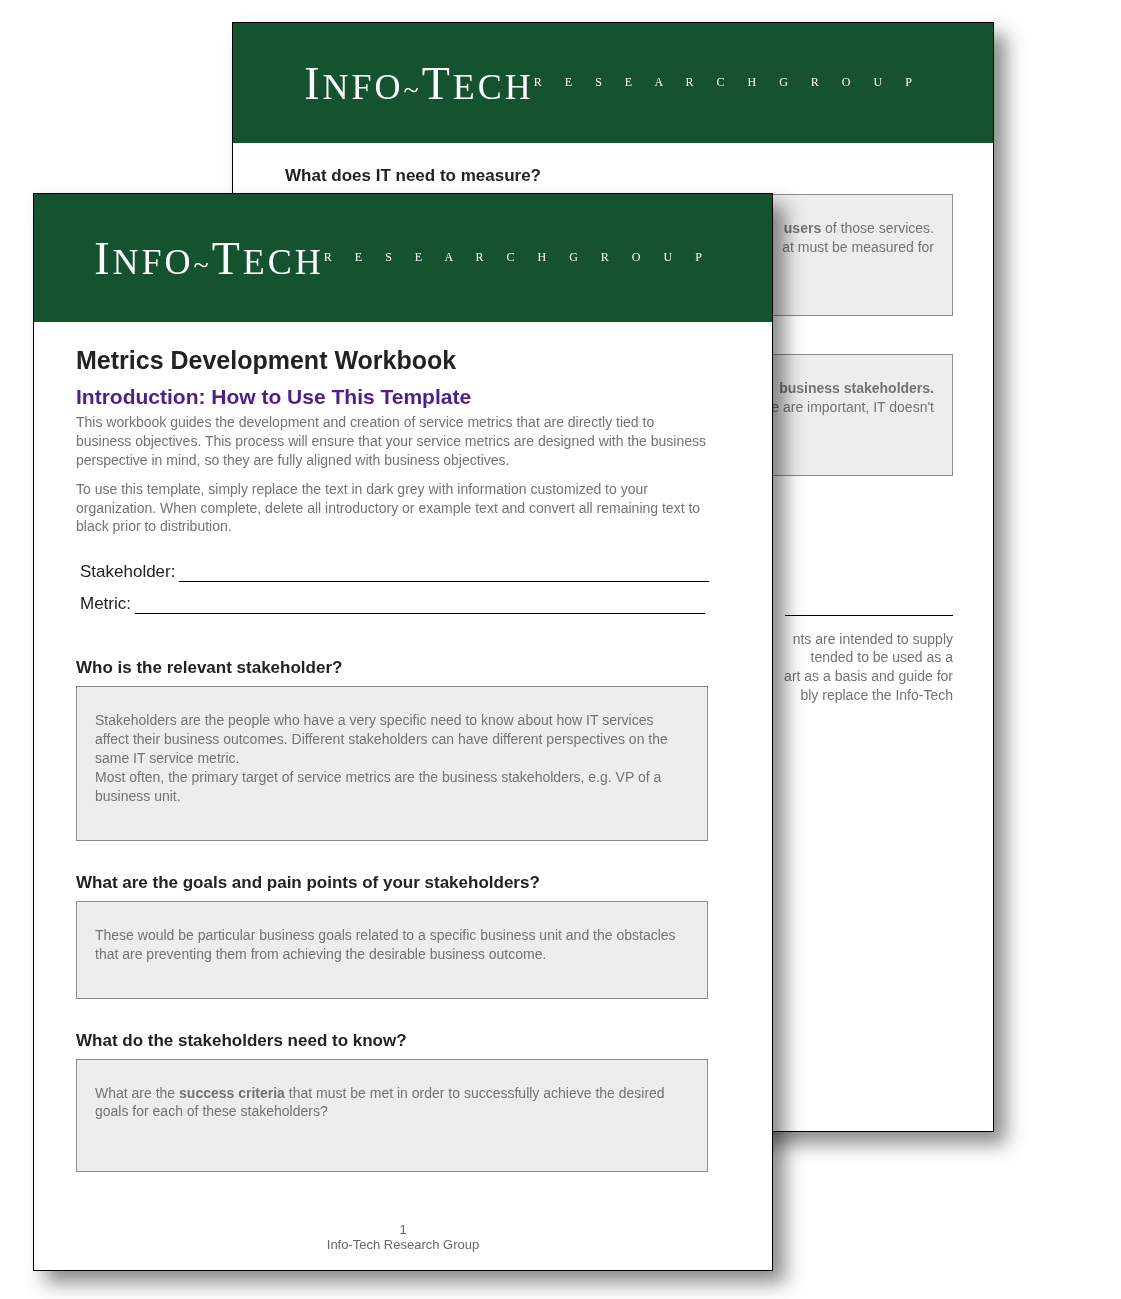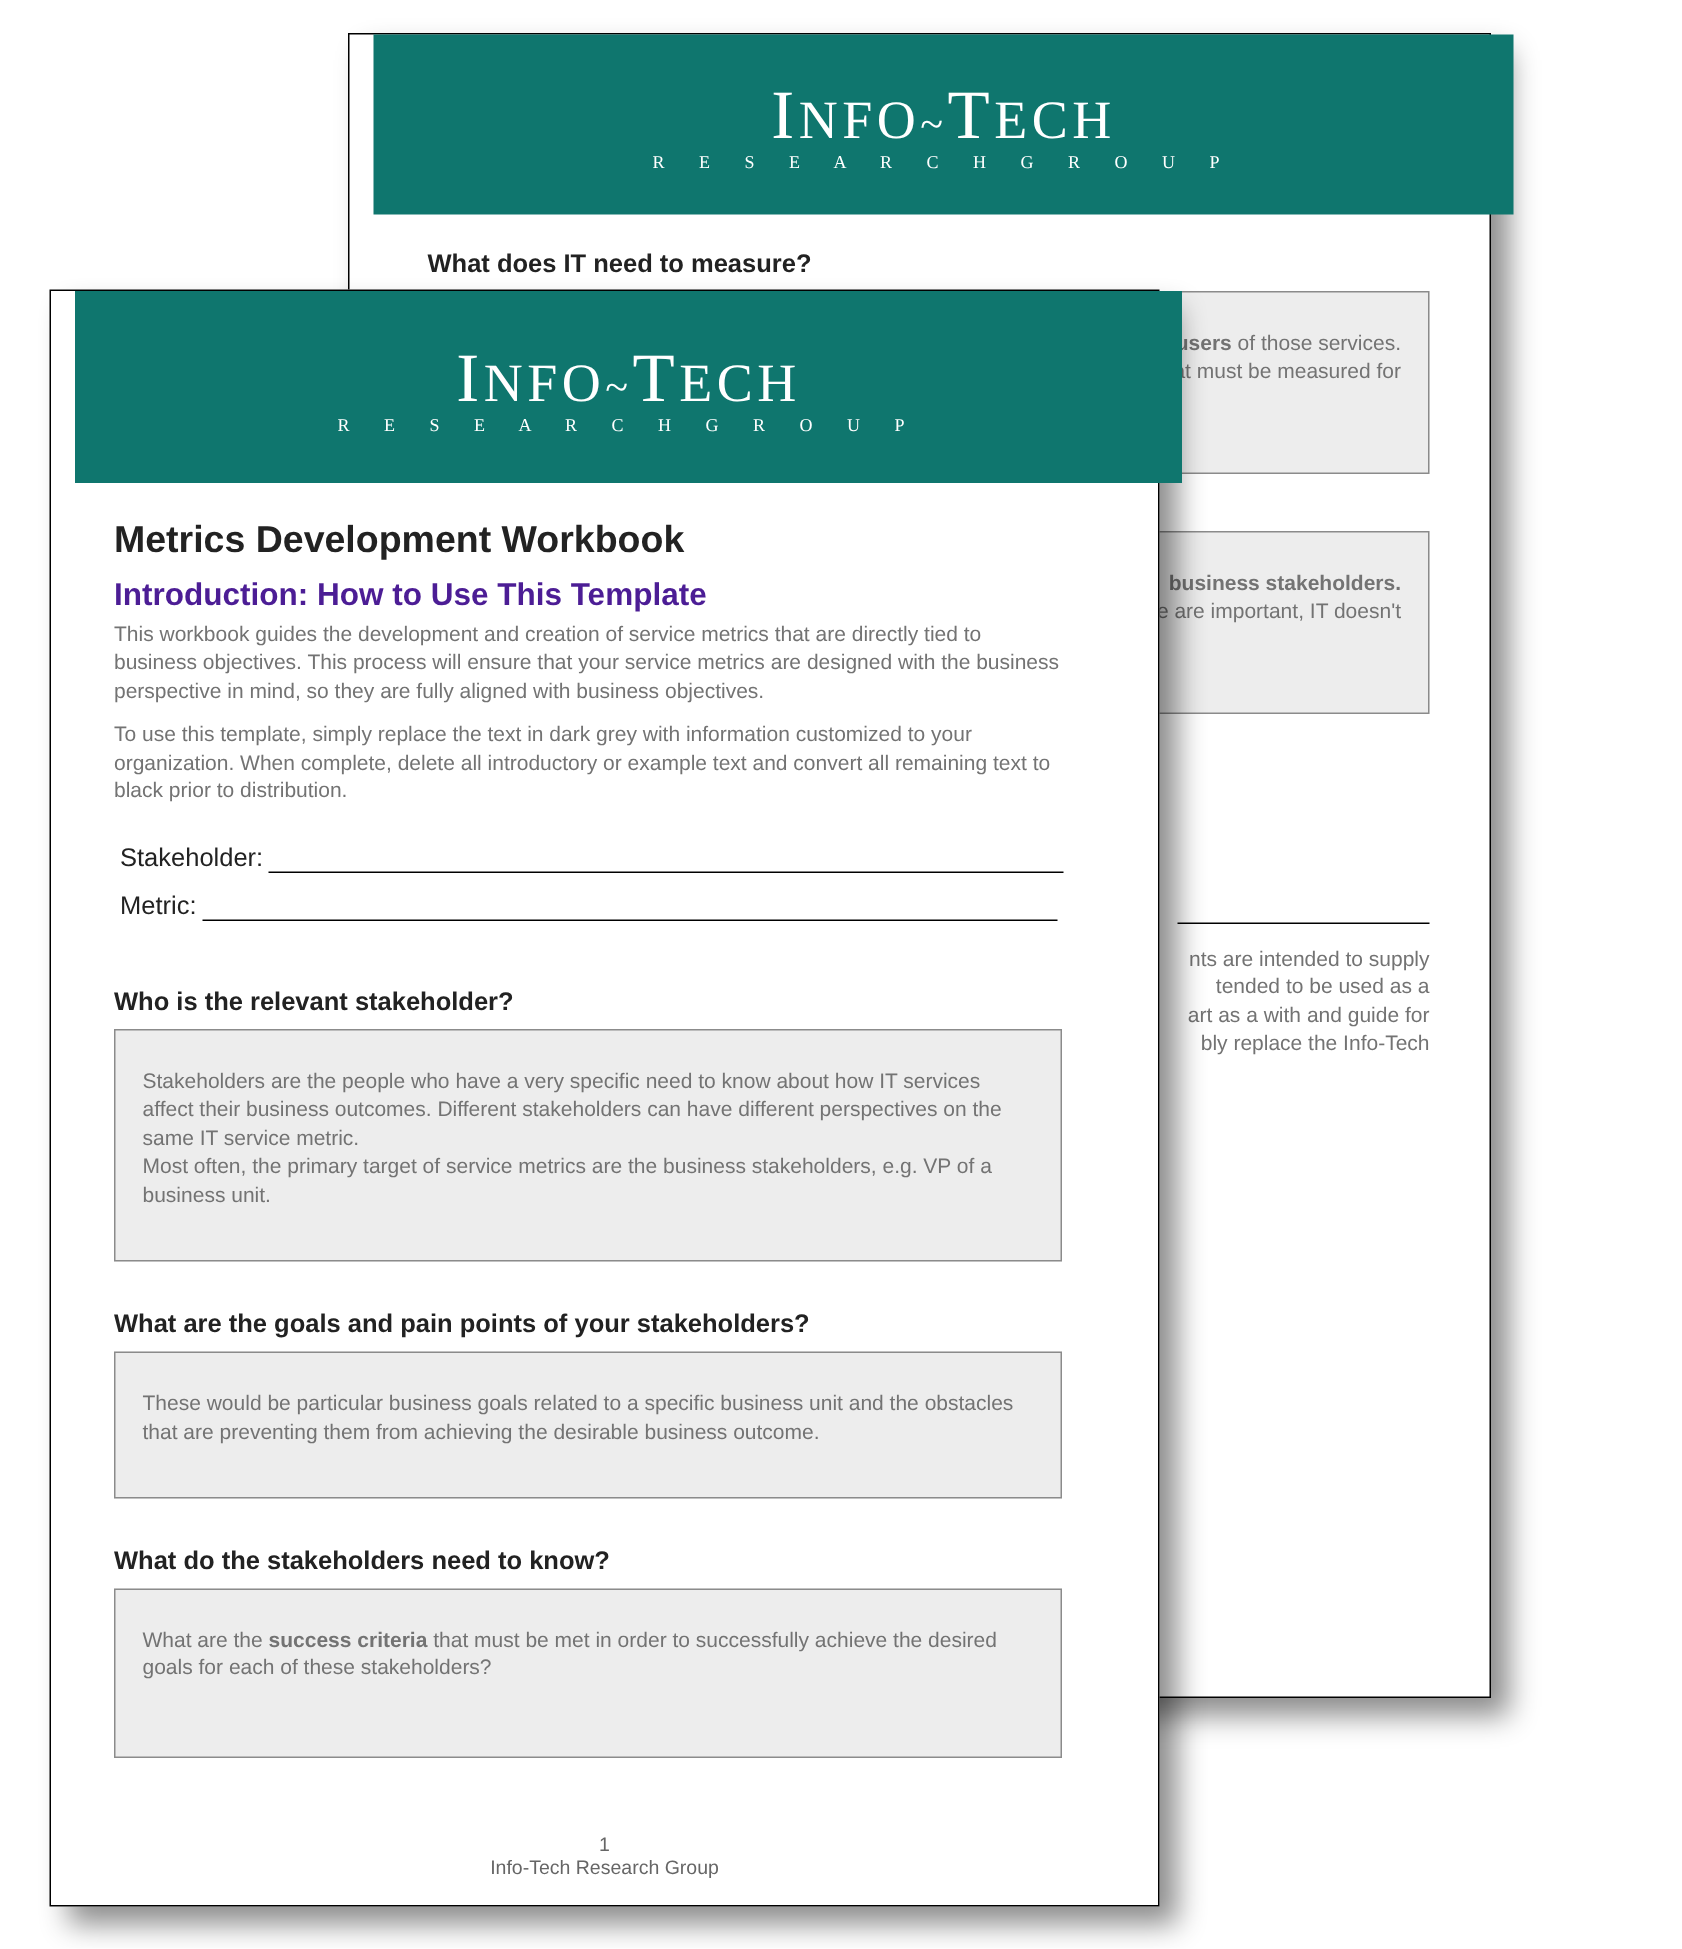--- a/index.html
+++ b/index.html
@@ -27,26 +27,25 @@
     .page-front {
       left: 33px;
       top: 193px;
       width: 738px;
       height: 1076px;
       z-index: 10;
     }
     .logo-banner {
       width: 100%;
       height: 120px;
-      background: #0f766e;
+      background: #14532d;
       display: flex;
       align-items: center;
       justify-content: center;
-      flex-direction: column;
-      margin-left: 16px;
+      flex-direction: row;
     }
     .logo-banner.front-banner { height: 128px; }
     .logo-text {
       font-family: Georgia, 'Times New Roman', serif;
       color: #ffffff;
       font-size: 36px;
       letter-spacing: 3px;
       font-variant: small-caps;
     }
     .logo-tilde { font-size: 28px; vertical-align: baseline; }
@@ -150,21 +149,21 @@
     <div style="height:30px;"></div>
     <div class="box" style="padding-bottom:58px; text-align:right;">
       <div><b> business stakeholders.</b></div>
       <div>e are important, IT doesn't</div>
     </div>
     <div style="height:118px;"></div>
     <div class="pb-line" style="margin-left:500px;"></div>
     <div class="pb-para" style="text-align:right;">
       <span>nts are intended to supply</span><br>
       <span>tended to be used as a</span><br>
-      <span>art as a with and guide for</span><br>
+      <span>art as a basis and guide for</span><br>
       <span>bly replace the Info-Tech</span>
     </div>
   </div>
 </div>
 
 <div class="page page-front">
   <div class="logo-banner front-banner">
     <div class="logo-text">
       <span style="font-size:46px">I</span><span>NFO</span><span class="logo-tilde">~</span><span style="font-size:46px">T</span><span>ECH</span>
     </div>

